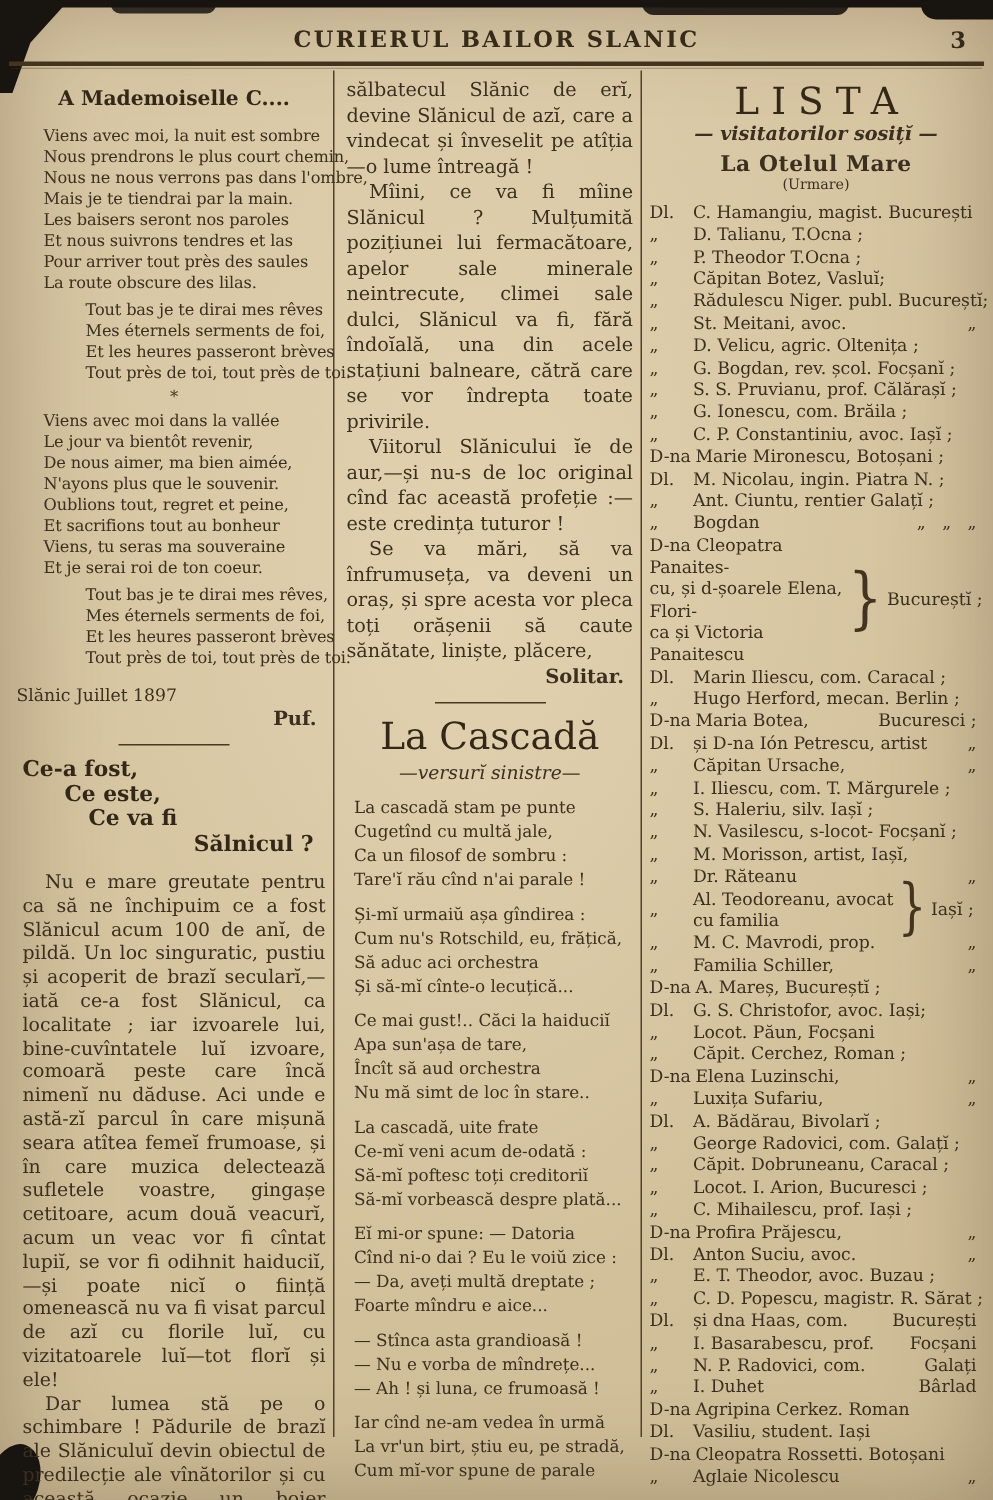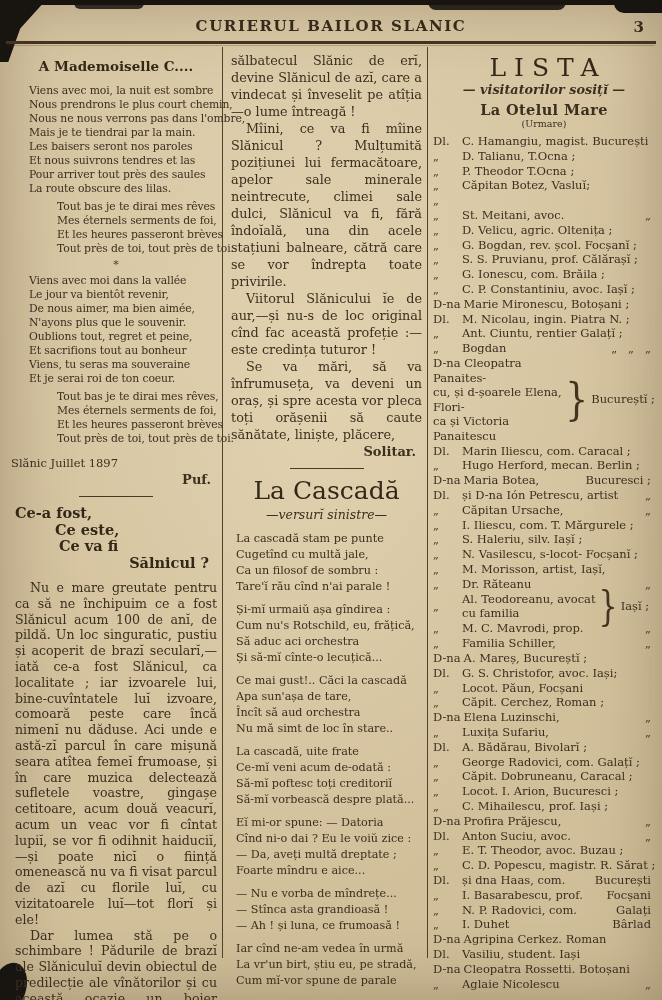--- a/index.html
+++ b/index.html
@@ -40,21 +40,21 @@
   .fpoem{font-size:10.8px;line-height:14px;letter-spacing:-.1px;white-space:nowrap;}
   .fpoem .pline{padding-left:14px;}
   .fpoem .refrain .pline{padding-left:42px;}
   .fpoem .refrain{margin-top:4px;}
   .star-sep{text-align:center;font-size:11px;line-height:11px;margin:3px 0 4px 0;color:#4a3a25;}
   .dateline{font-size:11.5px;margin-top:10px;margin-left:-4px;}
   .sig-right{text-align:right;font-weight:bold;font-size:13px;padding-right:6px;margin-top:2px;}
   .sep{width:74px;border-top:1.6px solid #4a3823;margin:9px auto 8px auto;}
   
   .art-title{font-weight:bold;font-size:14.5px;line-height:16.5px;color:#332818;margin-bottom:9px;}
-  .art-title .t2{margin-left:40px;}
+  .art-title .t2{margin-left:28px;}
   .art-title .t3{margin-left:44px;}
   .art-title .t4{text-align:right;padding-right:8px;}
   .para{font-size:12.6px;line-height:15.8px;text-align:justify;text-indent:15px;margin:0;}
   .para.noindent{text-indent:0;}
   
   .col-mid .para{font-size:12.8px;line-height:17px;}
   .mid-sig{margin-top:1px;}
   .cascada-title{text-align:center;font-size:25px;line-height:28px;margin:6px 0 2px 0;color:#332818;}
   .cascada-sub{text-align:center;font-style:italic;font-size:12.5px;margin-bottom:9px;}
   .mpoem{font-size:11.2px;line-height:16px;white-space:nowrap;}
@@ -176,21 +176,21 @@
             <div class="pline">Și-mĭ urmaiŭ așa gîndirea :</div>
               <div class="pline">Cum nu's Rotschild, eu, frățică,</div>
               <div class="pline">Să aduc aci orchestra</div>
               <div class="pline">Și să-mĭ cînte-o lecuțică...</div>
             </div>
           </div>
 
           <div class="stanza">
             <div data-repeat="lines">
 
-            <div class="pline">Ce mai gust!.. Căci la cascadă</div>
+            <div class="pline">Ce mai gust!.. Căci la haiduciĭ</div>
               <div class="pline">Apa sun'așa de tare,</div>
               <div class="pline">Încît să aud orchestra</div>
               <div class="pline">Nu mă simt de loc în stare..</div>
             </div>
           </div>
 
           <div class="stanza">
             <div data-repeat="lines">
 
             <div class="pline">La cascadă, uite frate</div>
@@ -206,22 +206,22 @@
             <div class="pline">Eĭ mi-or spune: — Datoria</div>
               <div class="pline">Cînd ni-o dai ? Eu le voiŭ zice :</div>
               <div class="pline">— Da, aveți multă dreptate ;</div>
               <div class="pline">Foarte mîndru e aice...</div>
             </div>
           </div>
 
           <div class="stanza">
             <div data-repeat="lines">
 
-            <div class="pline">— Nu e vorba de mîndrețe...</div>
-              <div class="pline">— Stînca asta grandioasă !</div>
+            <div class="pline">— Stînca asta grandioasă !</div>
+              <div class="pline">— Nu e vorba de mîndrețe...</div>
               <div class="pline">— Ah ! și luna, ce frumoasă !</div>
             </div>
           </div>
 
           <div class="stanza">
             <div data-repeat="lines">
 
             <div class="pline">Iar cînd ne-am vedea în urmă</div>
               <div class="pline">La vr'un birt, știu eu, pe stradă,</div>
               <div class="pline">Cum mĭ-vor spune de parale</div>
@@ -259,20 +259,21 @@
         </div>
 
         <div class="vrow">
           <span class="vp">„</span>
           <span class="vt">Căpitan Botez, Vasluĭ;</span>
           <span class="vr"></span>
         </div>
 
         <div class="vrow">
           <span class="vp">„</span>
+          <span class="vt">Rădulescu Niger. publ. Bucureștĭ;</span>
           <span class="vr"></span>
         </div>
 
         <div class="vrow">
           <span class="vp">„</span>
           <span class="vt">St. Meitani, avoc.</span>
           <span class="vr">„</span>
         </div>
 
         <div class="vrow">

